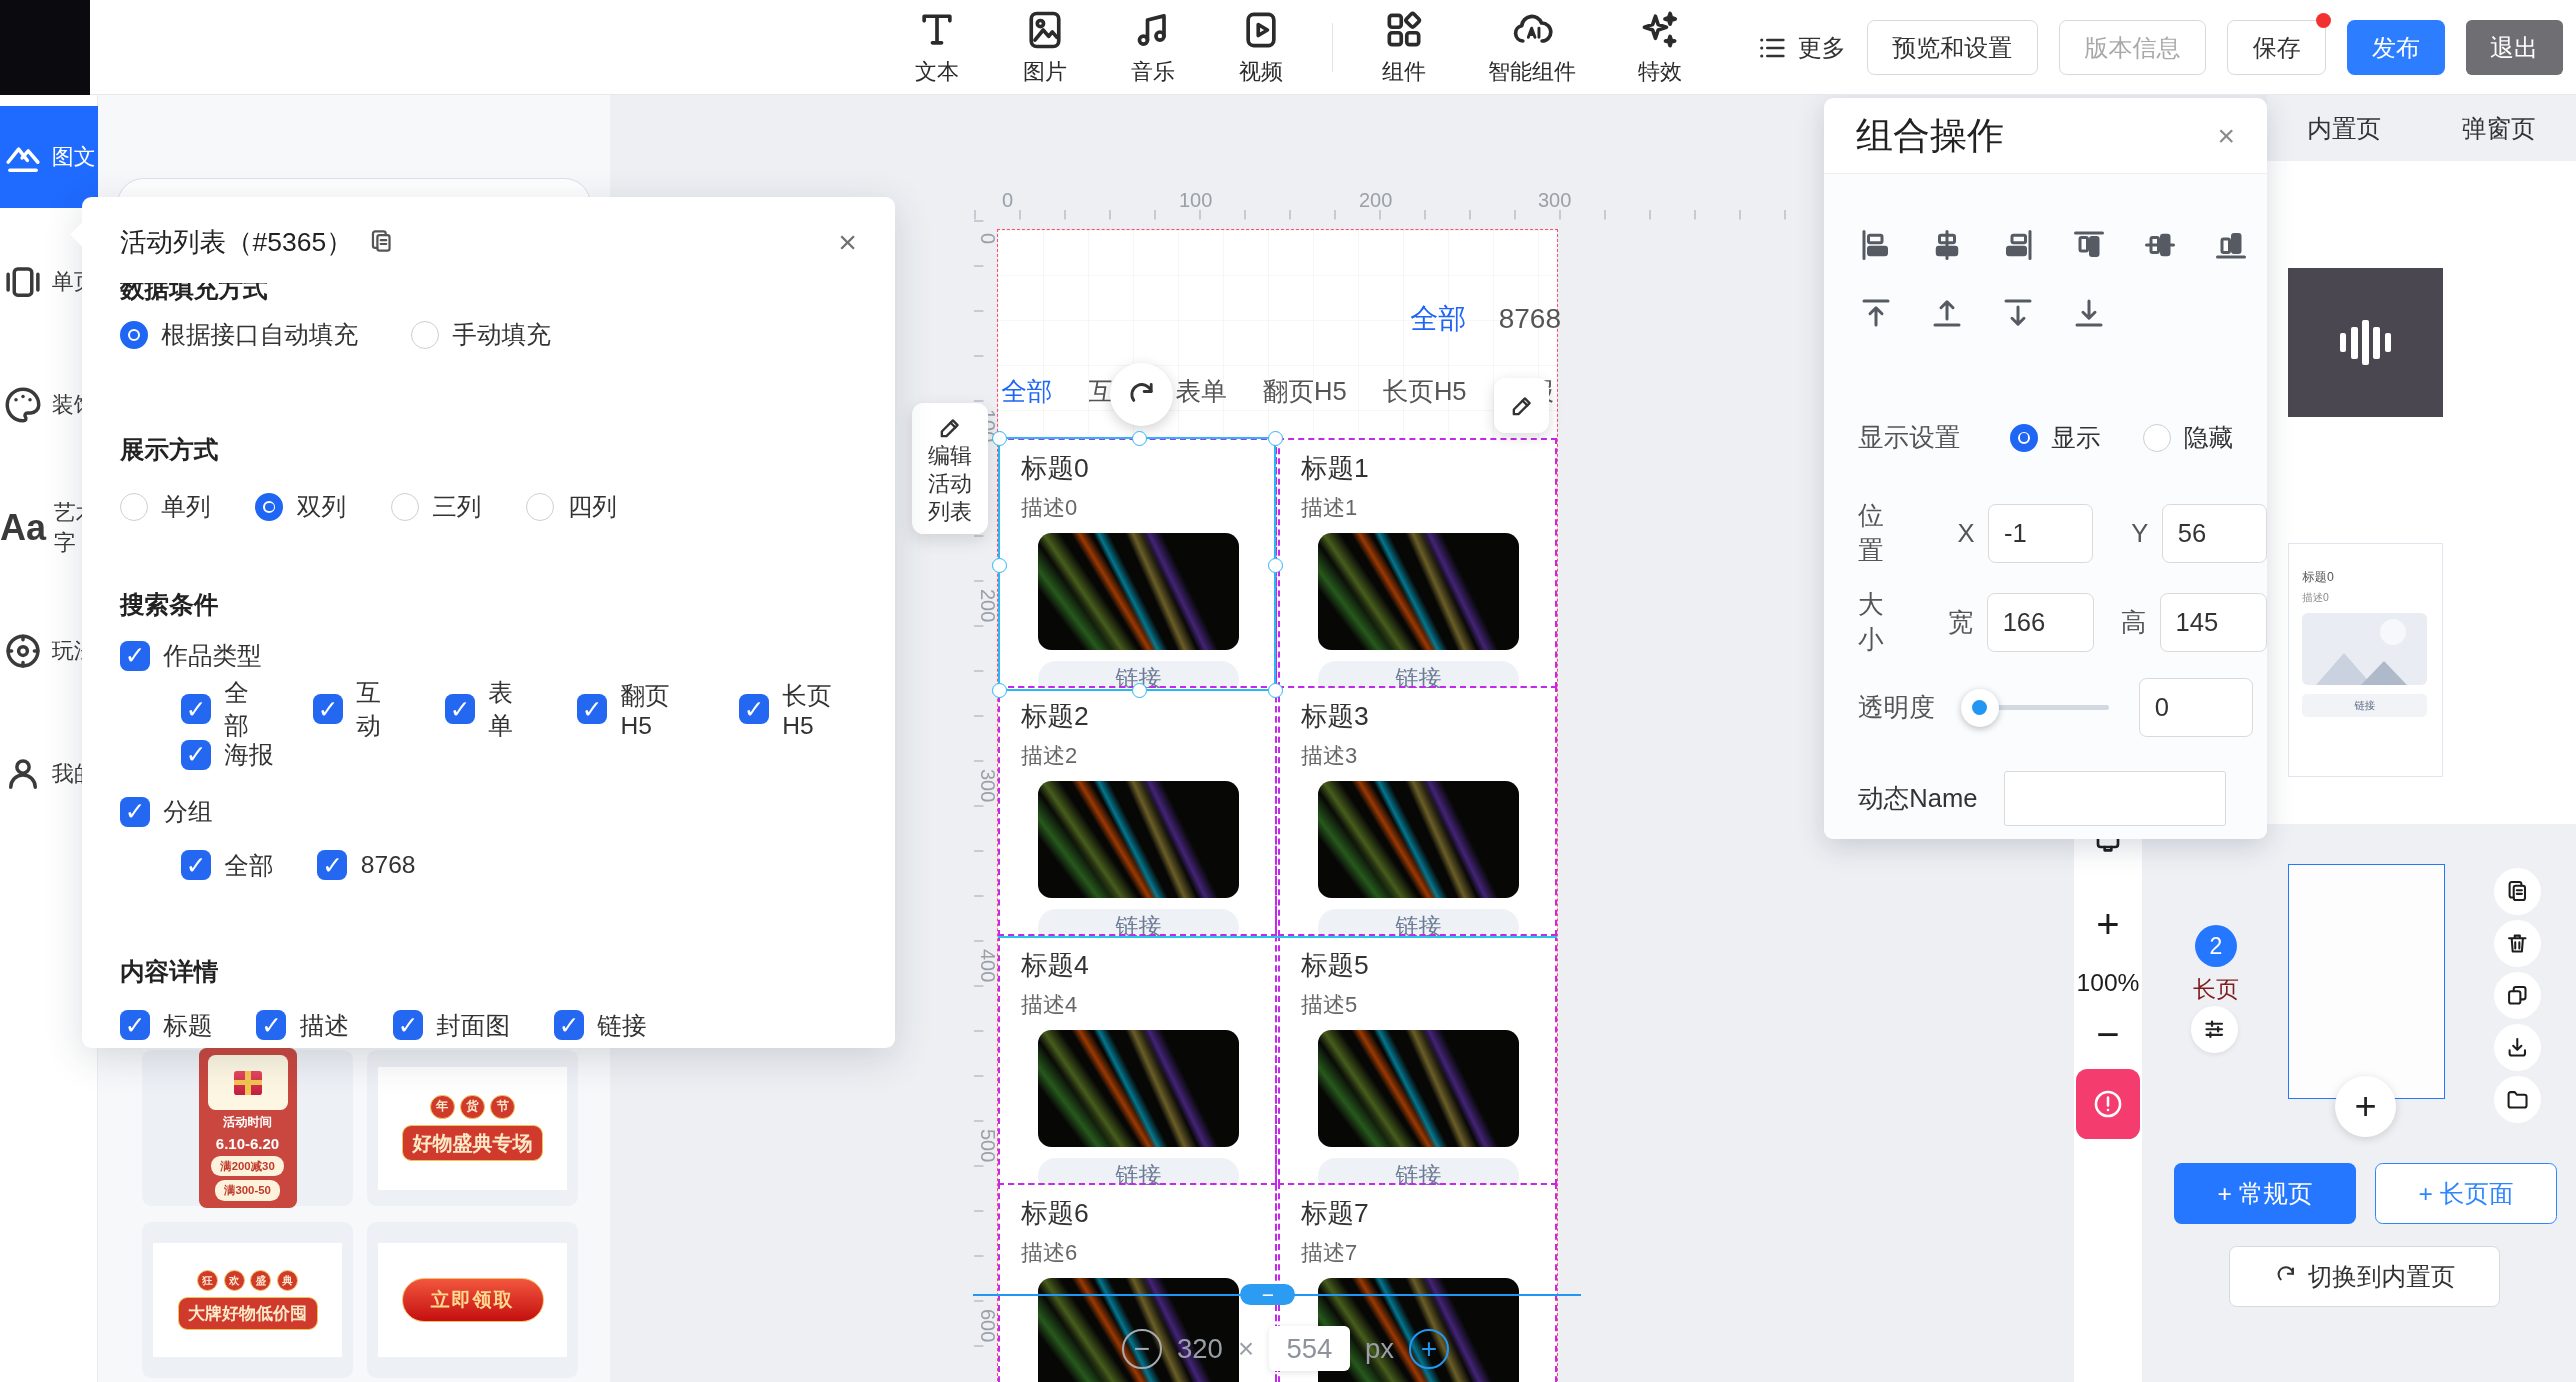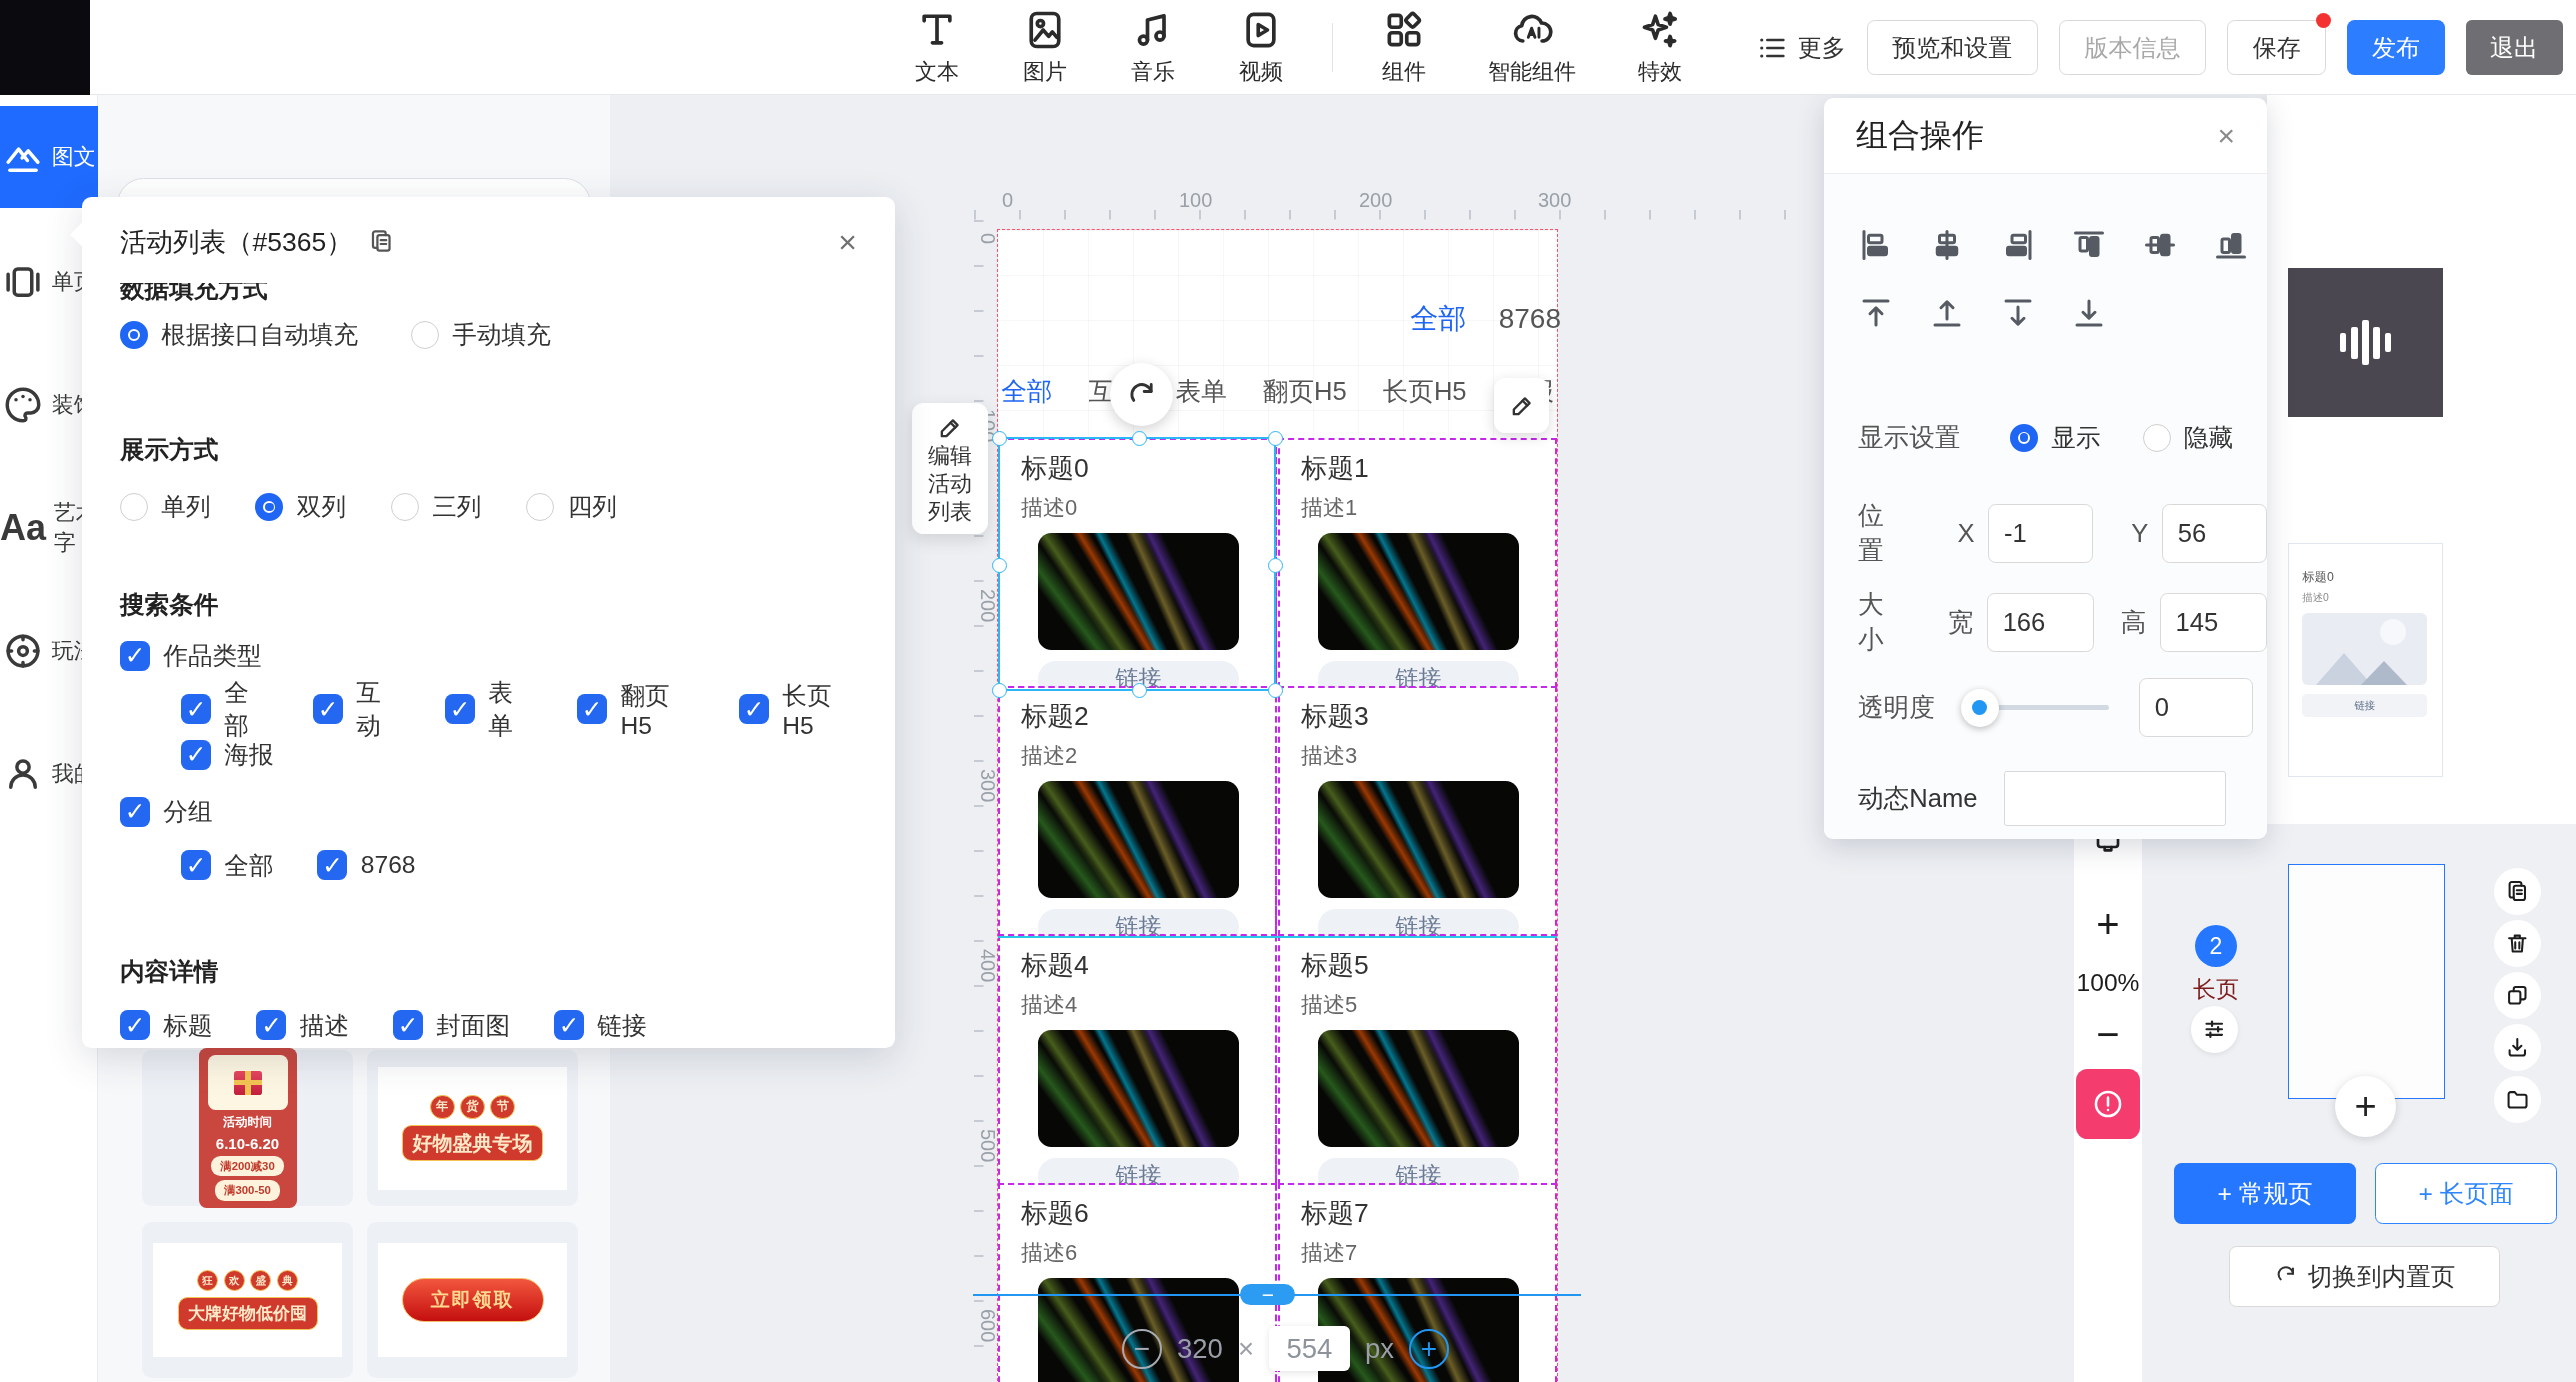--- a/index.html
+++ b/index.html
@@ -124,21 +124,21 @@
 .szcircle.blue{border-color:#2196f3;color:#2196f3}
 .szinput{width:81px;height:45px;background:#fff;border-radius:5.7px;display:flex;align-items:center;justify-content:center;color:#8e939b;box-shadow:0 1.9px 7.6px rgba(0,0,0,.10)}
 .edittool{left:912px;top:403px;width:76px;height:131px;background:#fff;border-radius:11.4px;z-index:25;
   box-shadow:0 5.7px 17px rgba(0,0,0,.12);display:flex;flex-direction:column;align-items:center;padding-top:11.4px;color:#333;cursor:pointer}
 .edittool .ln{font-size:22px;line-height:28px;color:#333}
 
 
 .gpanel{left:1824px;top:98px;width:443px;height:741px;background:#fff;border-radius:9.5px;z-index:45;
   box-shadow:0 7.6px 28px rgba(40,50,70,.18)}
 .gp-head{height:76px;display:flex;align-items:center;padding:0 32px;border-bottom:0.9px solid #ededf0}
-.gp-title{font-size:32px;color:#222;font-weight:500}
+.gp-title{font-size:37px;color:#222;font-weight:500}
 .gp-close{margin-left:auto;font-size:30px;color:#8a8a8a;cursor:pointer}
 .gp-body{position:relative;height:665px;background:#fbfcfd;border-radius:0 0 9.5px 9.5px}
 .alrow{position:absolute;left:34px;display:flex;gap:35px;color:#565b63}
 .albtn{width:36px;height:36px;cursor:pointer}
 .gp-row{position:absolute;left:34px;display:flex;align-items:center;font-size:25.6px;color:#555}
 .fld{height:59px;background:#fff;border:0.9px solid #d9d9d9;border-radius:7.6px;display:flex;align-items:center;padding-left:15px;color:#333}
 .slider{position:relative;width:146px;height:5.7px;border-radius:2.8px;background:#d3d9e2}
 .knob{position:absolute;left:-1.9px;top:-16px;width:38px;height:38px;border-radius:50%;background:#fff;box-shadow:0 1.9px 7.6px rgba(0,0,0,.25);display:flex;align-items:center;justify-content:center;cursor:grab}
 .knob:after{content:"";width:15px;height:15px;border-radius:50%;background:#2196f3}
 .dynfld{width:222px;height:55px;background:#fff;border:0.9px solid #d9d9d9;border-radius:2.8px}
@@ -569,20 +569,24 @@
       </div>
 
       <div class="gp-row" style="top:597px">
         <span style="color:#333">动态Name</span>
         <div class="dynfld" style="margin-left:26.5px"></div>
       </div>
     </div>
   </div>
 
   <div class="a rpanel">
+    <div class="rtabs">
+      <div class="rtab">内置页</div>
+      <div class="rtab">弹窗页</div>
+    </div>
     <div class="darkthumb">
       <div class="wave">
         <i style="height:19px"></i>
           <i style="height:32px"></i>
           <i style="height:45px"></i>
           <i style="height:32px"></i>
           <i style="height:19px"></i>
       </div>
     </div>
     <div class="minipage">

